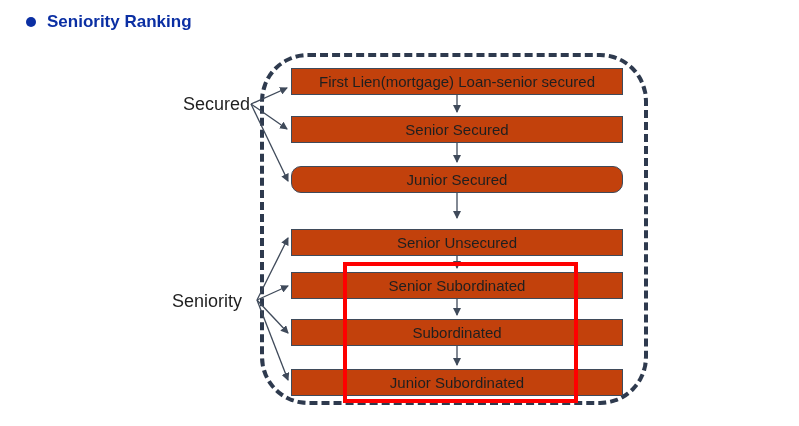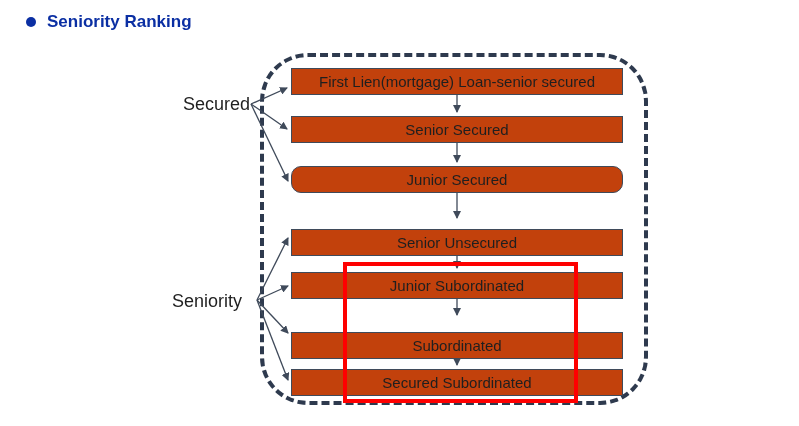--- a/index.html
+++ b/index.html
@@ -61,21 +61,21 @@
     justify-content: center;
     font-size: 15px;
     color: #1f1f1f;
     white-space: nowrap;
   }
   .box-0 { top: 68px; }
   .box-1 { top: 116px; }
   .box-2 { top: 166px; border-radius: 10px; }
   .box-3 { top: 229px; }
   .box-4 { top: 272px; }
-  .box-5 { top: 319px; margin-top: 13px; }
+  .box-5 { top: 319px; }
   .box-6 { top: 369px; }
   .group-label {
     position: absolute;
     font-size: 18px;
     color: #1f1f1f;
     white-space: nowrap;
   }
   .label-secured { left: 183px; top: 94px; }
   .label-unsecured { left: 172px; top: 291px; }
   .arrow-layer {
@@ -140,19 +140,19 @@
     </g>
   </svg>
 
   <div class="group-label label-secured">Secured</div>
   <div class="group-label label-unsecured">Seniority</div>
 
   <div class="seniority-box box-0">First Lien(mortgage) Loan-senior secured</div>
   <div class="seniority-box box-1">Senior Secured</div>
   <div class="seniority-box box-2">Junior Secured</div>
   <div class="seniority-box box-3">Senior Unsecured</div>
-  <div class="seniority-box box-4">Junior Subordinated</div>
+  <div class="seniority-box box-4">Senior Subordinated</div>
   <div class="seniority-box box-5">Subordinated</div>
-  <div class="seniority-box box-6">Secured Subordinated</div>
+  <div class="seniority-box box-6">Junior Subordinated</div>
 
   <div class="highlight-rect"></div>
 
 </div>
 
 </body></html>

